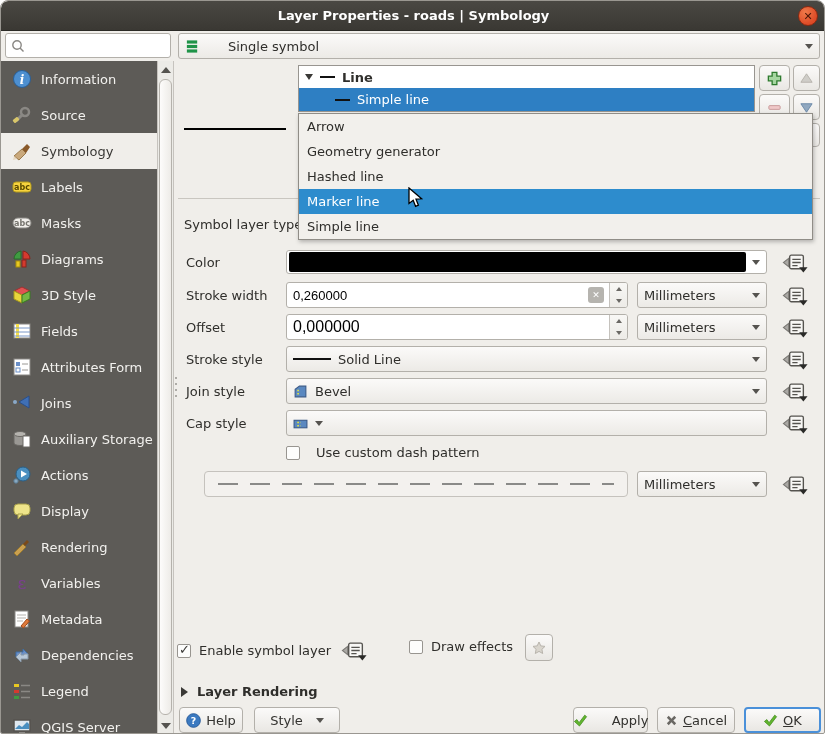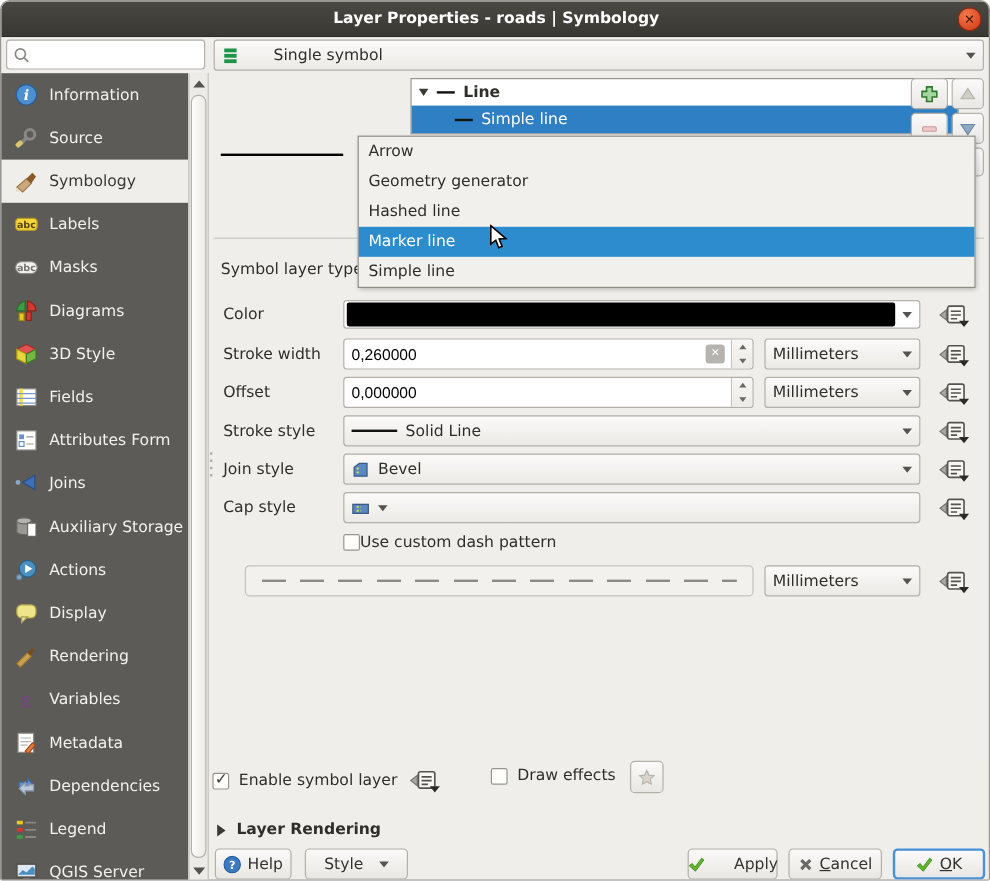--- a/index.html
+++ b/index.html
@@ -82,21 +82,21 @@
   .spin { width:18px; align-self:stretch; border-left:1px solid #c5c2bd; display:flex; flex-direction:column; flex:none; background:linear-gradient(#f8f7f5,#edebe7); border-radius:0 2px 2px 0;}
   .spin i { flex:1; display:flex; align-items:center; justify-content:center; }
   .spin .u { width:0;height:0;border-left:3.5px solid transparent;border-right:3.5px solid transparent;border-bottom:4px solid #6a6864; }
   .spin .d { width:0;height:0;border-left:3.5px solid transparent;border-right:3.5px solid transparent;border-top:4px solid #6a6864; }
   .clear-ic { width:16px; height:16px; border-radius:3px; background:#b6b4af; color:#fff; font-size:9px; font-weight:bold; display:flex; align-items:center; justify-content:center; flex:none; }
   .mnemonic { display:inline-block; }
   .mnemonic::first-letter { text-decoration:underline; }
   
   .tree {
     position:absolute; left:297px; top:64px; width:457px; height:47px;
-    background:#fff; border:1px solid #989590;margin-left:44px;
+    background:#fff; border:1px solid #989590;
   }
   .tree-row1 { height:22px; display:flex; align-items:center; gap:7px; padding-left:6px; font-weight:bold; }
   .tree-row2 { height:23px; display:flex; align-items:center; gap:7px; padding-left:36px; background:#2e7fc3; color:#fff; }
   .dash-glyph { width:15px; height:2px; background:#111; flex:none; }
   .exp { width:0;height:0;border-left:4.5px solid transparent;border-right:4.5px solid transparent;border-top:6px solid #3a3936; flex:none; }
   .mini-btn { position:absolute; }
   
   .popup {
     position:absolute; left:297px; top:112px; width:515px;
     background:#f2f0ec; border:1px solid #908d87; z-index:10;
@@ -449,21 +449,21 @@
     <svg width="28" height="21" viewBox="0 0 26 20">
         <path d="M6 6 L1 10 L6 14z" fill="#aaa8a4" stroke="#7a7874"></path>
         <rect x="7" y="3" width="13" height="13" rx="1.5" fill="#f8f7f5" stroke="#55534f" stroke-width="1.3"></rect>
         <path d="M9.5 7 h8 M9.5 10 h8 M9.5 13 h5" stroke="#55534f" stroke-width="1.3"></path>
         <path d="M16 14.5 h8 l-4 5z" fill="#2a2a28"></path>
       </svg>
   </div>
 
   <div class="form-label" style="left:185px; top:319px;">Offset</div>
   <div class="field" style="left:285px; top:313px; width:342px; height:26px;">
-    <input style="flex: 1 1 0%; border: none; outline: none; padding-left: 6px; font-size: 13px; background: transparent;" value="0,000000">
+    <input style="flex: 1 1 0%; border: none; outline: none; padding-left: 6px; font-size: 16px; background: transparent;" value="0,000000">
     <span class="spin">
         <i>
           <span class="u"></span>
         </i>
         <i>
           <span class="d"></span>
         </i>
       </span>
   </div>
   <div class="combo" style="left:636px; top:313px; width:130px; height:26px;">
@@ -526,21 +526,21 @@
   </div>
   <div class="dd-btn" style="left:779px; top:411px;">
     <svg width="28" height="21" viewBox="0 0 26 20">
         <path d="M6 6 L1 10 L6 14z" fill="#aaa8a4" stroke="#7a7874"></path>
         <rect x="7" y="3" width="13" height="13" rx="1.5" fill="#f8f7f5" stroke="#55534f" stroke-width="1.3"></rect>
         <path d="M9.5 7 h8 M9.5 10 h8 M9.5 13 h5" stroke="#55534f" stroke-width="1.3"></path>
         <path d="M16 14.5 h8 l-4 5z" fill="#2a2a28"></path>
       </svg>
   </div>
 
-  <div style="position:absolute; left:285px; top:444px; display:flex; gap:0;">
+  <div style="position:absolute; left:285px; top:444px; display:flex; align-items:center; gap:16px;">
     <span class="cb"></span>
     <span>Use custom dash pattern</span>
   </div>
   <div class="btn" style="position:absolute; left:203px; top:470px; width:424px; height:26px; background:#f3f1ee; border-color:#c5c2bd;">
     <div style="width:396px; height:2px; background:repeating-linear-gradient(to right, #8a8a88 0 20px, transparent 20px 32px);"></div>
   </div>
   <div class="combo" style="left:636px; top:470px; width:130px; height:26px;">
     <span class="grow">Millimeters</span>
     <i class="carrow"></i>
   </div>

